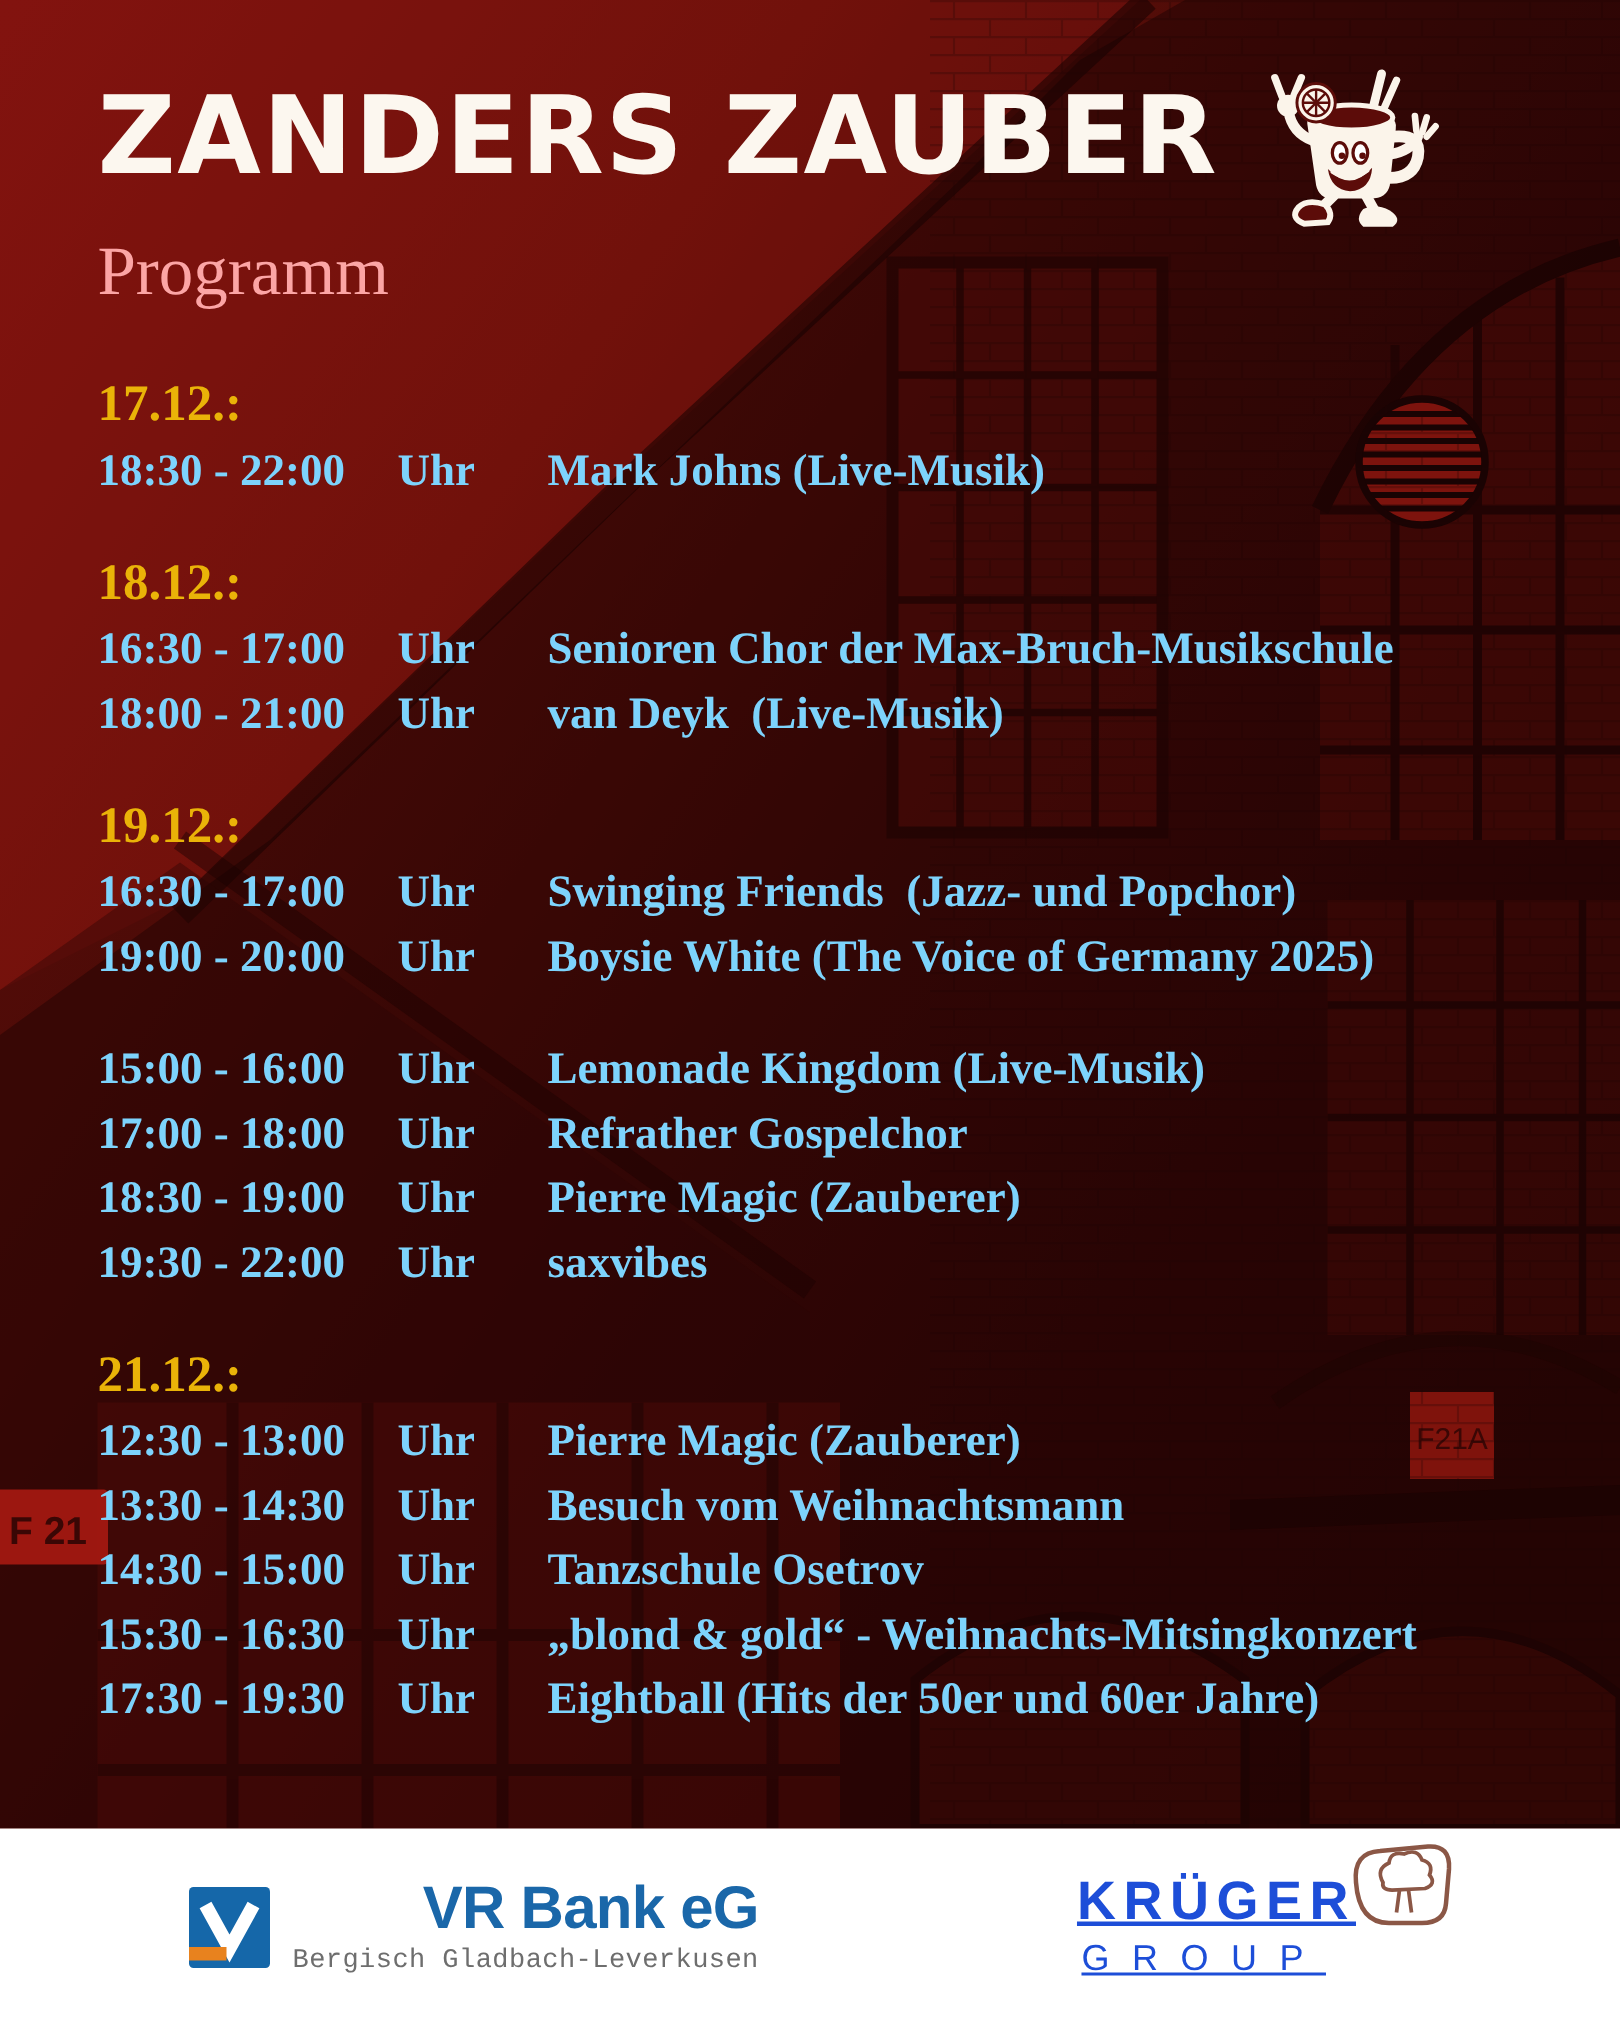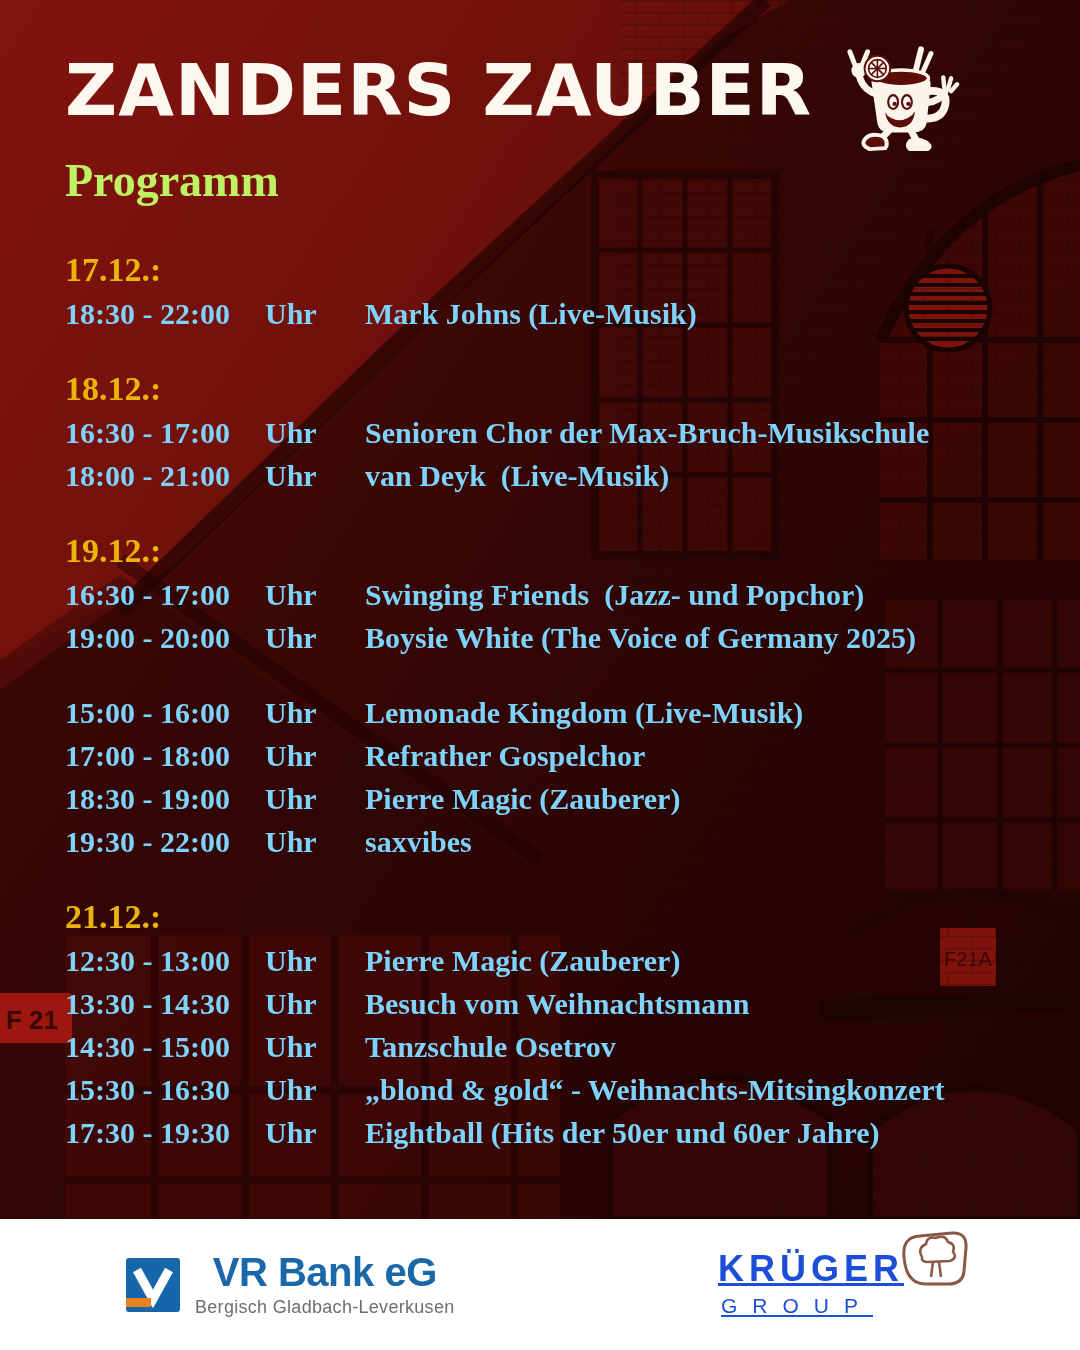--- a/index.html
+++ b/index.html
@@ -12,49 +12,49 @@
   .content { position:absolute; left:65px; top:40px; right:30px; }
 
   .title-row { display:flex; align-items:flex-start; gap:30px; }
   .title {
     font-family:"DejaVu Sans", sans-serif; font-weight:bold;
     font-size:72px; line-height:100px; letter-spacing:1px;
     color:#FCF7EF; white-space:nowrap;
   }
   .mascot { width:118px; height:116px; flex:none; margin-top:0; }
   .subtitle {
-    font-weight:bold; font-size:46px; line-height:50px; color:#bef264;
+    font-weight:normal; font-size:46px; line-height:50px; color:#fca5a5;
   }
 
   .program { margin-top:42px; }
   .day { margin-bottom:32px; }
   .date { font-size:34px; font-weight:bold; line-height:44px; color:#eab308; }
   .row { display:flex; font-size:30px; line-height:43px; color:#7dd3fc;font-weight:bold; }
   .time { width:200px; flex:none; }
   .uhr  { width:100px; flex:none; }
   .event { white-space:pre;text-align:center; }
 
   .sponsors {
     position:absolute; left:0; right:0; bottom:0; height:131px;
     background:#FFFFFF; display:flex; align-items:center;
     justify-content:space-between; padding:0 112px 0 126px;
     box-sizing:border-box; font-family:"Liberation Sans", sans-serif;
   }
   .vr { display:flex; align-items:center; gap:15px; }
   .vr-mark { width:54px; height:54px; flex:none; }
-  .vr-text { text-align:center; }
+  .vr-text { text-align:right; }
   .vr-name { font-weight:bold; font-size:40px; color:#1A67A9; line-height:1; letter-spacing:-0.5px; }
-  .vr-sub  { font-size:18px; color:#6E6E6E; margin-top:5px; letter-spacing:0.3px; }
+  .vr-sub  { font-size:18px; color:#6E6E6E; margin-top:5px; letter-spacing:0.3px;font-family:Liberation Mono, monospace; }
 
   .becom svg { display:block; }
   .becom text { font-family:"Liberation Sans", sans-serif; font-weight:bold; fill:#141414; }
 
   .krueger { position:relative; color:#1d4ed8; padding-right:64px;text-decoration:underline; }
   .kr-name { font-size:36px; font-weight:bold; letter-spacing:5px; line-height:1; }
-  .kr-sub  { font-size:21px; letter-spacing:15px; margin-top:7px; padding-left:3px; }
+  .kr-sub  { font-size:24px; letter-spacing:15px; margin-top:7px; padding-left:3px; }
   .kr-tree { position:absolute; right:-4px; top:-24px; }
 </style>
 </head>
 <body>
 
 <div class="poster">
 
   <svg class="bg" viewBox="0 0 1080 1219" preserveAspectRatio="none">
     <defs>
       <linearGradient id="gBase" x1="0" y1="0" x2="1" y2="0.75">

